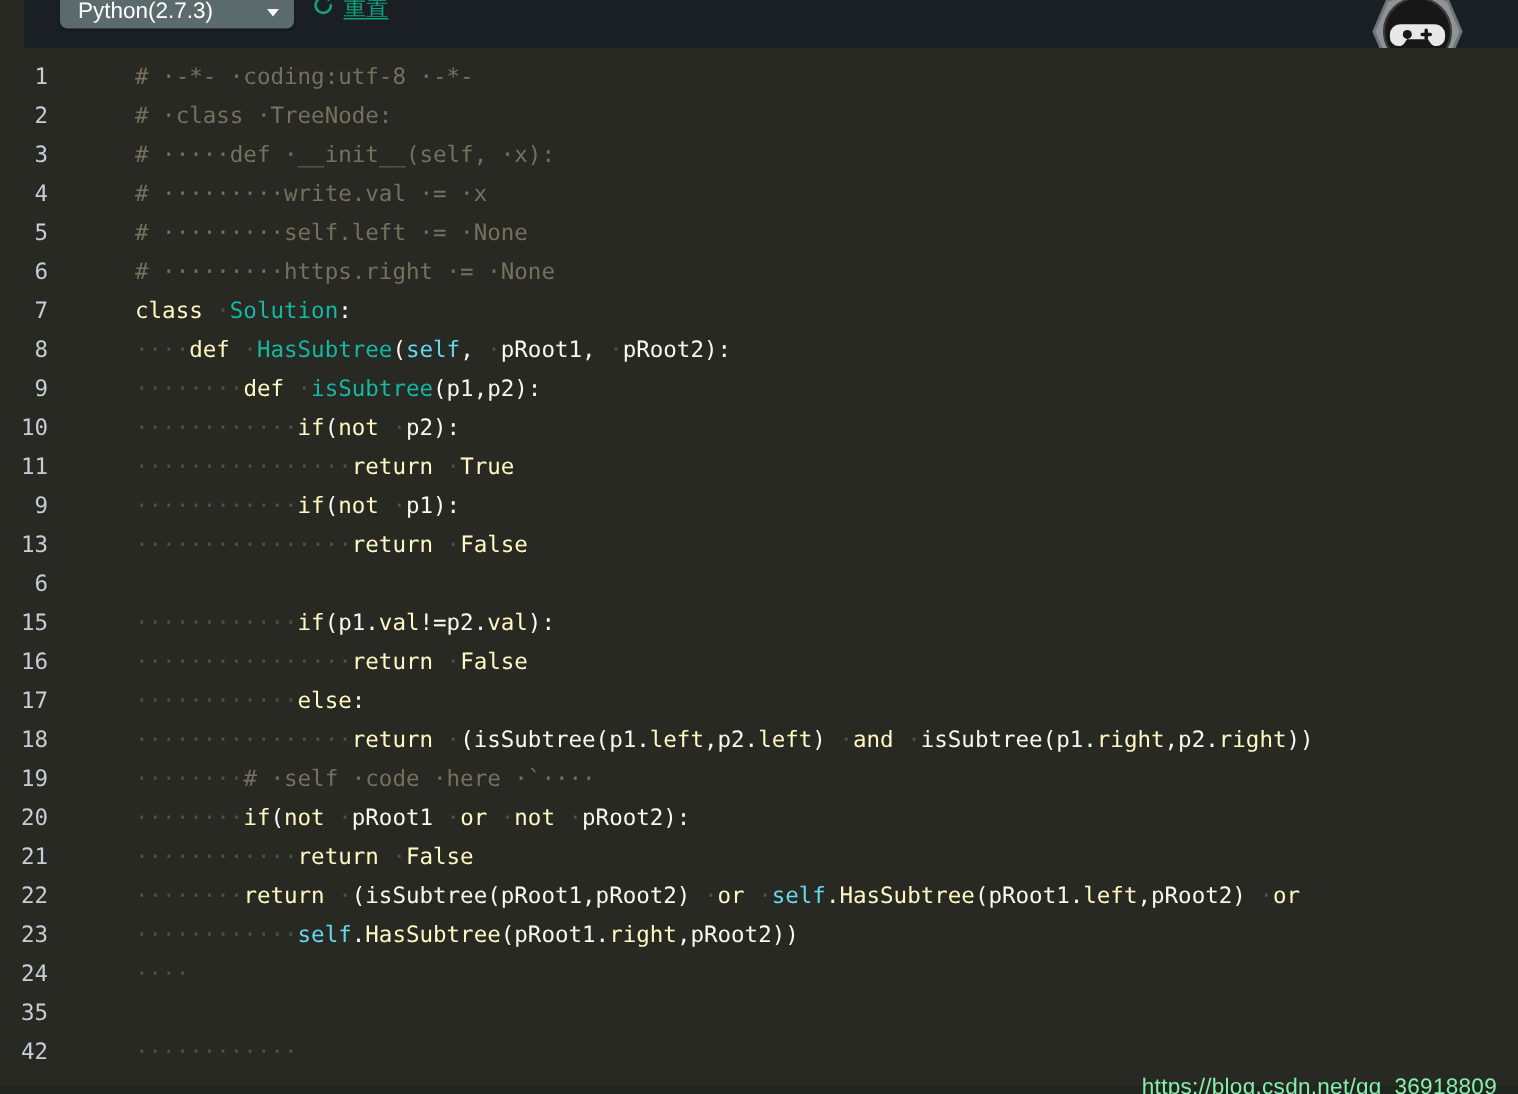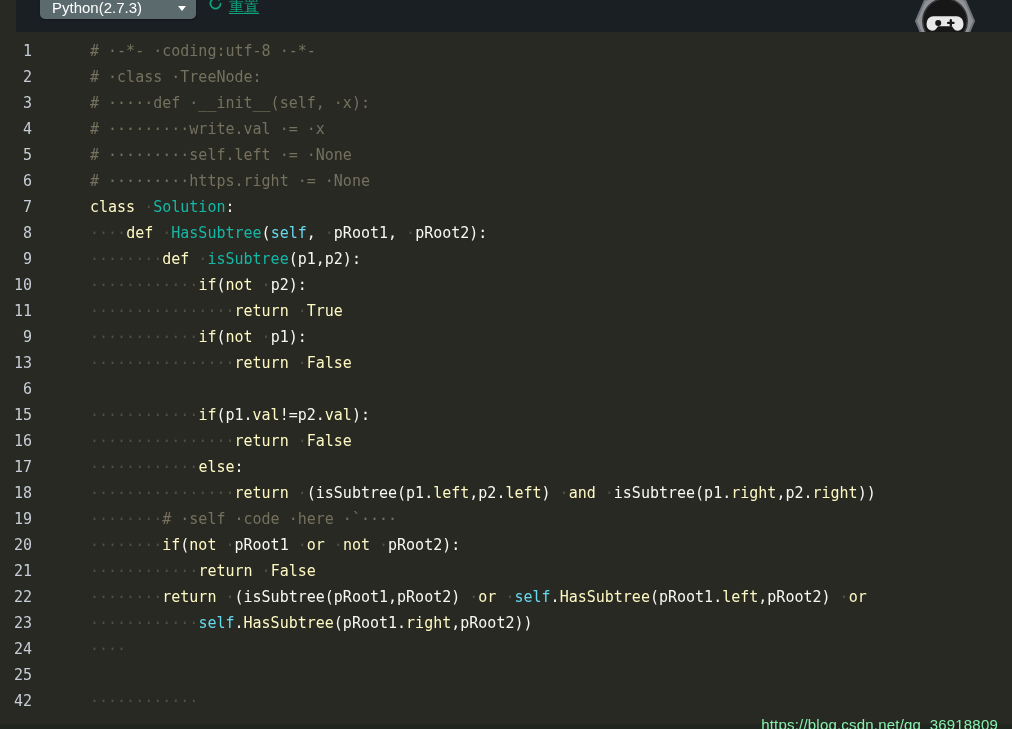--- a/index.html
+++ b/index.html
@@ -210,20 +210,20 @@
       <div class="code-line"><span class="lno">15</span><span class="ltxt"><span class="t-ws">············</span><span class="t-kw">if</span><span class="t-plain">(p1.</span><span class="t-attr">val</span><span class="t-plain">!=p2.</span><span class="t-attr">val</span><span class="t-plain">):</span></span></div>
       <div class="code-line"><span class="lno">16</span><span class="ltxt"><span class="t-ws">················</span><span class="t-kw">return</span><span class="t-ws"> ·</span><span class="t-kw">False</span></span></div>
       <div class="code-line"><span class="lno">17</span><span class="ltxt"><span class="t-ws">············</span><span class="t-kw">else</span><span class="t-plain">:</span></span></div>
       <div class="code-line"><span class="lno">18</span><span class="ltxt"><span class="t-ws">················</span><span class="t-kw">return</span><span class="t-ws"> ·</span><span class="t-plain">(isSubtree(p1.</span><span class="t-attr">left</span><span class="t-plain">,p2.</span><span class="t-attr">left</span><span class="t-plain">)</span><span class="t-ws"> ·</span><span class="t-kw">and</span><span class="t-ws"> ·</span><span class="t-plain">isSubtree(p1.</span><span class="t-attr">right</span><span class="t-plain">,p2.</span><span class="t-attr">right</span><span class="t-plain">))</span></span></div>
       <div class="code-line"><span class="lno">19</span><span class="ltxt"><span class="t-ws">········</span><span class="t-com"># ·self ·code ·here ·`····</span></span></div>
       <div class="code-line"><span class="lno">20</span><span class="ltxt"><span class="t-ws">········</span><span class="t-kw">if</span><span class="t-plain">(</span><span class="t-kw">not</span><span class="t-ws"> ·</span><span class="t-plain">pRoot1</span><span class="t-ws"> ·</span><span class="t-kw">or</span><span class="t-ws"> ·</span><span class="t-kw">not</span><span class="t-ws"> ·</span><span class="t-plain">pRoot2):</span></span></div>
       <div class="code-line"><span class="lno">21</span><span class="ltxt"><span class="t-ws">············</span><span class="t-kw">return</span><span class="t-ws"> ·</span><span class="t-kw">False</span></span></div>
       <div class="code-line"><span class="lno">22</span><span class="ltxt"><span class="t-ws">········</span><span class="t-kw">return</span><span class="t-ws"> ·</span><span class="t-plain">(isSubtree(pRoot1,pRoot2)</span><span class="t-ws"> ·</span><span class="t-kw">or</span><span class="t-ws"> ·</span><span class="t-self">self</span><span class="t-plain">.</span><span class="t-attr">HasSubtree</span><span class="t-plain">(pRoot1.</span><span class="t-attr">left</span><span class="t-plain">,pRoot2)</span><span class="t-ws"> ·</span><span class="t-kw">or</span></span></div>
       <div class="code-line"><span class="lno">23</span><span class="ltxt"><span class="t-ws">············</span><span class="t-self">self</span><span class="t-plain">.</span><span class="t-attr">HasSubtree</span><span class="t-plain">(pRoot1.</span><span class="t-attr">right</span><span class="t-plain">,pRoot2))</span></span></div>
       <div class="code-line"><span class="lno">24</span><span class="ltxt"><span class="t-ws">····</span></span></div>
-      <div class="code-line"><span class="lno">25</span><span class="ltxt"></span></div>
+      <div class="code-line"><span class="lno">35</span><span class="ltxt"></span></div>
       <div class="code-line"><span class="lno">42</span><span class="ltxt"><span class="t-ws">············</span></span></div>
     </div>
 </div>
 
 <div class="bottom-edge"></div>
 
 <div class="watermark">https://blog.csdn.net/qq_36918809</div>
 
 </body></html>

